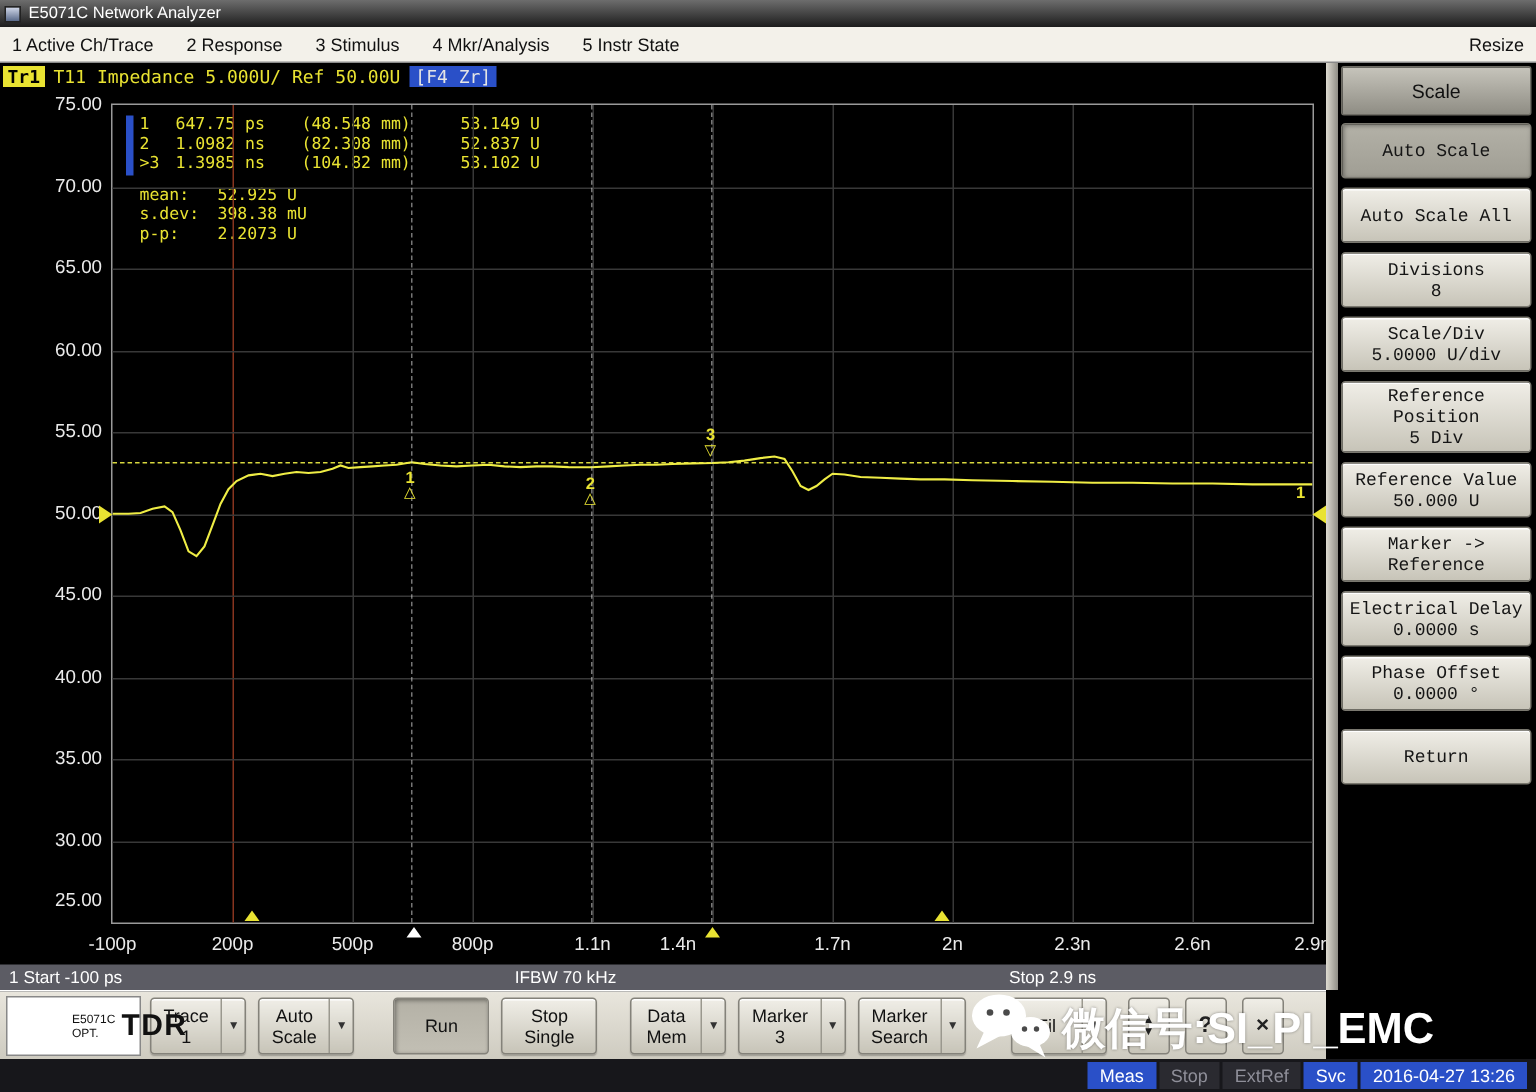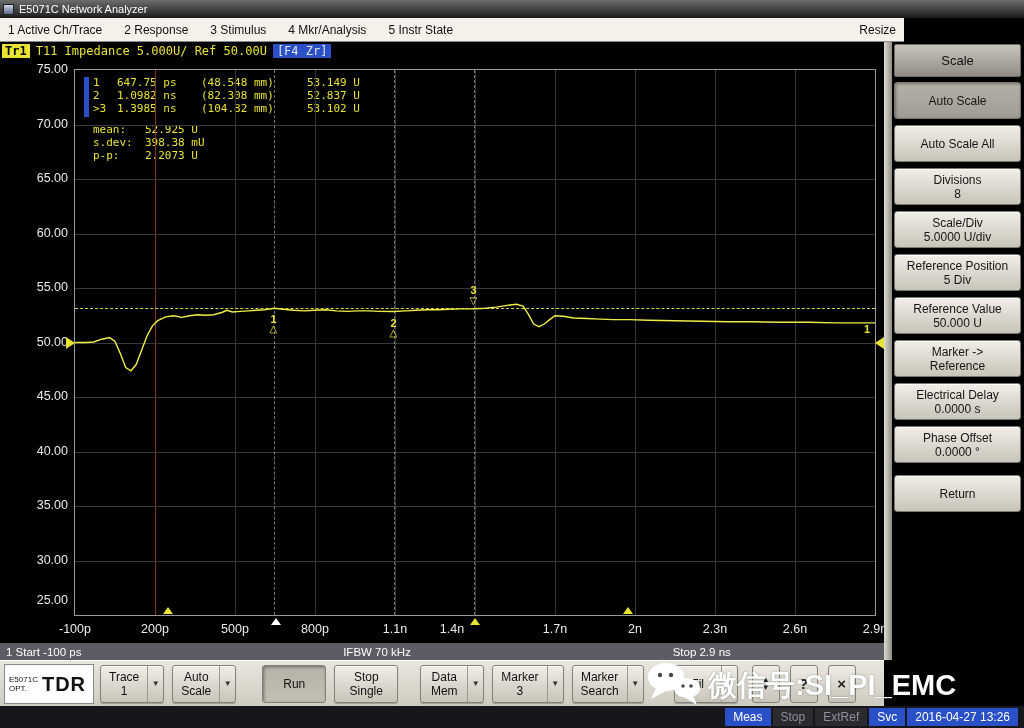--- a/index.html
+++ b/index.html
@@ -8,21 +8,21 @@
   #app { position:relative; width:1024px; height:728px; background:#000; }
 
   
   .titlebar { position:absolute; left:0; top:0; width:1024px; height:18px;
     background:linear-gradient(#6d6d6d,#1c1c1c); color:#fff; font-size:11px;
     display:flex; align-items:center; gap:5px; padding-left:3px; }
   .app-icon { width:11px; height:11px; background:linear-gradient(#cfd6e8,#5a6a8a);
     border:1px solid #222; }
 
   
-  .menubar { position:absolute; left:0; top:18px; width:904px; height:24px;
+  .menubar { position:absolute; left:0; top:18px; width:1024px; height:24px;
     background:#f3f1ea; border-bottom:1px solid #8a8a8a; display:flex; align-items:center;
     font-size:12px; color:#111; padding:0 8px;gap:41px; }
   .menu-items { display:flex; gap:22px; }
   .menu-item { cursor:default; }
   .menubar .spacer { flex:1; }
 
   
   .trace-header { position:absolute; left:0; top:42px; width:884px; height:18px;
     background:#000; display:flex; align-items:center; gap:6px; padding-left:2px;
     font-family:"DejaVu Sans Mono", monospace; font-size:12px; }
@@ -88,29 +88,29 @@
   .sidebar-title { height:33px; margin-bottom:5px; display:flex; align-items:center;
     justify-content:center; font-size:13px; color:#111;
     background:linear-gradient(#c6c4bb,#8f8d84); border:1px solid #6f6d65; border-radius:2px; }
   .softkey { min-height:37px; margin-bottom:6px; display:flex; flex-direction:column;
     justify-content:center; align-items:center; text-align:center; font-size:12px;
     line-height:14px; color:#151515; background:linear-gradient(#f0eee7,#c7c4b8);
     border:1px solid #7a786f; border-radius:3px; box-shadow:inset 0 1px 0 #fff; padding:2px; }
   .softkey.active { background:linear-gradient(#b3b1a7,#a09e94);
     box-shadow:inset 1px 1px 3px rgba(0,0,0,0.35); }
   .softkey.gap { margin-top:12px; }
-  .softkey-label, .softkey-value { pointer-events:none; }
+  .softkey-label, .softkey-value { pointer-events:none;font-family:Liberation Mono, monospace; }
 
   
   .toolbar { position:absolute; left:0; top:660px; width:884px; height:46px;
     background:linear-gradient(#e9e6dd,#cecbc0); border-top:1px solid #fff;
     display:flex; align-items:center; padding-left:100px; }
   .logo { position:absolute; left:4px; top:3px; width:90px; height:40px; background:#fff;
     border:1px solid #888; display:flex; align-items:center; padding:0 4px; gap:4px; }
-  .logo-col { display:flex; flex-direction:column; font-size:8px; line-height:9px; color:#111; }
+  .logo-col { display:flex; flex-direction:column; font-size:8px; line-height:9px; color:#111;margin-left:39px; }
   .logo-big { font-size:20px; font-weight:bold; color:#111; letter-spacing:1px; }
   .toolbar-buttons { display:flex; align-items:center; }
   .tbtn { display:flex; align-items:stretch; height:38px; min-width:64px;
     background:linear-gradient(#f0eee7,#c7c4b8); border:1px solid #84827a; border-radius:3px;
     box-shadow:inset 0 1px 0 #fff, 0 1px 1px rgba(0,0,0,0.25); }
   .tbtn-main { flex:1; display:flex; flex-direction:column; justify-content:center;
     align-items:center; padding:0 8px; font-size:12px; line-height:14px; color:#111; }
   .tbtn-drop { width:16px; border-left:1px solid #9a988e; display:flex; align-items:center;
     justify-content:center; font-size:8px; color:#333; }
   .tbtn.pressed { background:linear-gradient(#b4b1a6,#c2bfb4);

